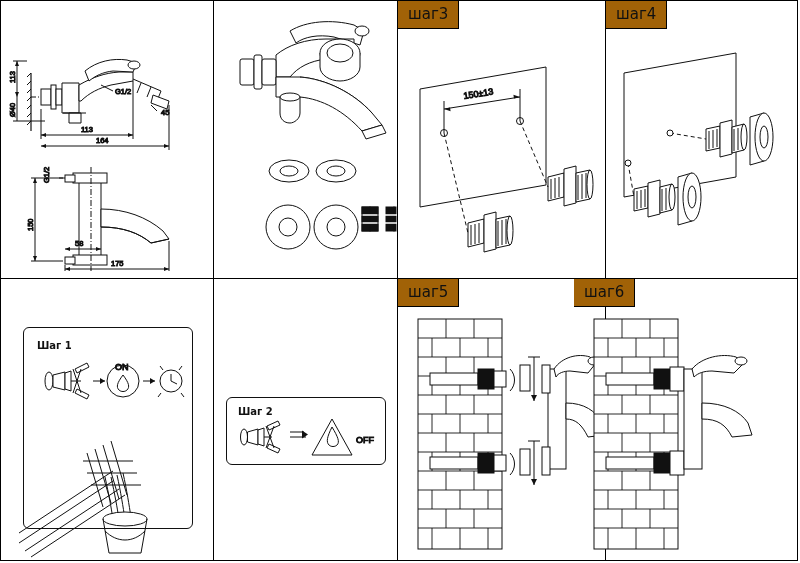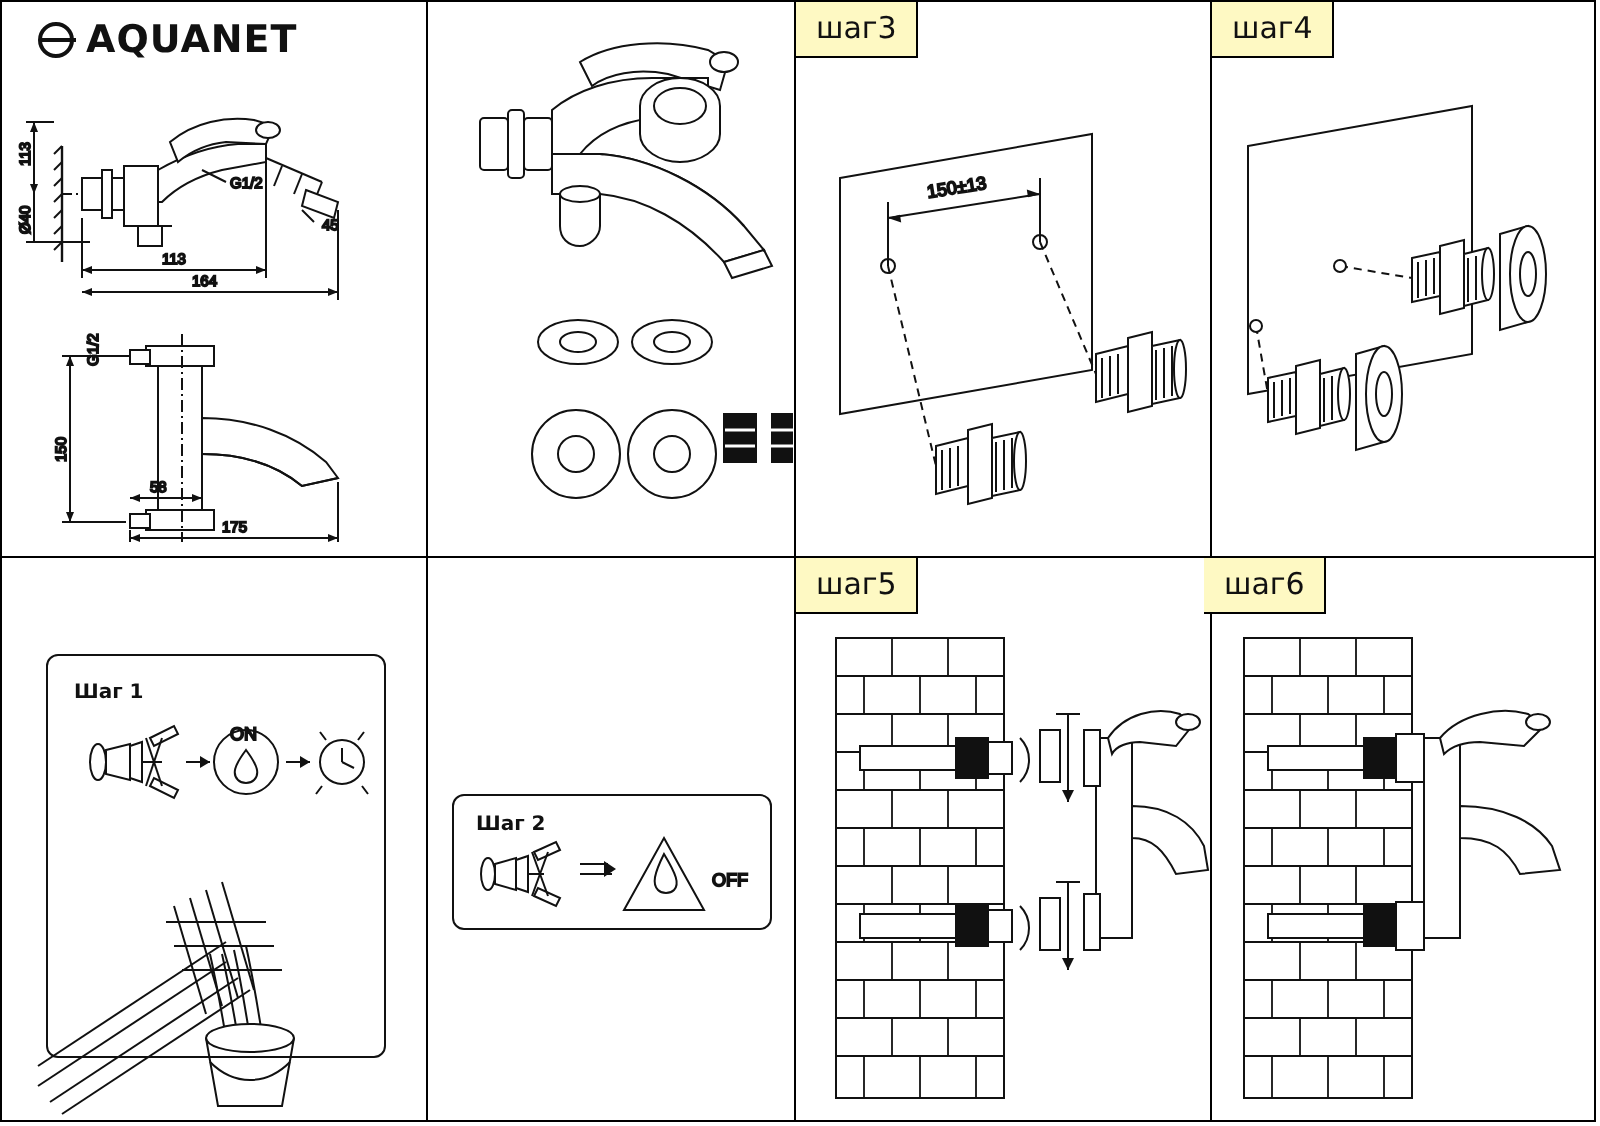--- a/index.html
+++ b/index.html
@@ -40,21 +40,21 @@
     font-size:19px;font-weight:bold;letter-spacing:.5px;color:#111;
     font-family:"DejaVu Sans", sans-serif;
   }
 
   
   .steplabel{
     position:absolute;left:0;top:0;
     border-right:1px solid #000;border-bottom:1px solid #000;
     padding:4px 10px 5px 10px;
     font-size:15px;color:#111;
-    background:#fef9c3;
+    background:#a16207;
     font-family:"DejaVu Sans", sans-serif;
   }
 
   
   svg{display:block;}
   .dimtext{font-size:7.5px;font-family:"Liberation Sans",sans-serif;fill:#111;}
   .dimtext9{font-size:9px;font-family:"Liberation Sans",sans-serif;fill:#111;}
   .innerbox{
     position:absolute;border:1px solid #111;border-radius:6px;background:#fff;
   }
@@ -69,24 +69,20 @@
 
   <div class="vline" style="left:212px;top:0;height:277px;"></div>
   <div class="vline" style="left:396px;top:0;height:277px;"></div>
   <div class="vline" style="left:604px;top:0;height:277px;"></div>
   <div class="hline" style="top:277px;"></div>
   <div class="vline" style="left:212px;top:277px;bottom:0;"></div>
   <div class="vline" style="left:396px;top:277px;bottom:0;"></div>
   <div class="vline" style="left:604px;top:277px;bottom:0;"></div>
 
   <div class="cell" style="left:0;top:0;width:212px;height:277px;">
-    <div class="brand">
-      <span class="mark"></span>
-      <span class="word">AQUANET</span>
-    </div>
 
     <svg width="212" height="240" viewBox="0 0 212 240" style="position:absolute;left:0;top:30px;">
       <g stroke="#111" fill="none" stroke-width="1">
 
         <line x1="30" y1="42" x2="30" y2="100" stroke-width="1.2"></line>
 
         <line x1="26" y1="46" x2="30" y2="42"></line>
         <line x1="26" y1="54" x2="30" y2="50"></line>
         <line x1="26" y1="62" x2="30" y2="58"></line>
         <line x1="26" y1="70" x2="30" y2="66"></line>
@@ -513,21 +509,21 @@
         <line x1="136" y1="40" x2="136" y2="84"></line>
         <path d="M136 84 l-3 -6 h6 z" fill="#111" stroke="none"></path>
         <line x1="136" y1="124" x2="136" y2="168"></line>
         <path d="M136 168 l-3 -6 h6 z" fill="#111" stroke="none"></path>
         <line x1="130" y1="40" x2="142" y2="40"></line>
         <line x1="130" y1="124" x2="142" y2="124"></line>
       </g>
     </svg>
   </div>
 
-  <div class="cell" style="left:601px;top:278px;width:193px;height:283px;">
+  <div class="cell" style="left:573px;top:278px;width:193px;height:283px;">
     <div class="steplabel">шаг6</div>
     <svg width="193" height="245" viewBox="0 0 193 245" style="position:absolute;left:0;top:38px;">
       <g stroke="#111" fill="#fff" stroke-width="1">
         <rect x="20" y="2" width="84" height="230"></rect>
       </g>
       <g stroke="#111" stroke-width="0.9">
         <line x1="20" y1="21" x2="104" y2="21"></line>
         <line x1="20" y1="40" x2="104" y2="40"></line>
         <line x1="20" y1="59" x2="104" y2="59"></line>
         <line x1="20" y1="78" x2="104" y2="78"></line>

